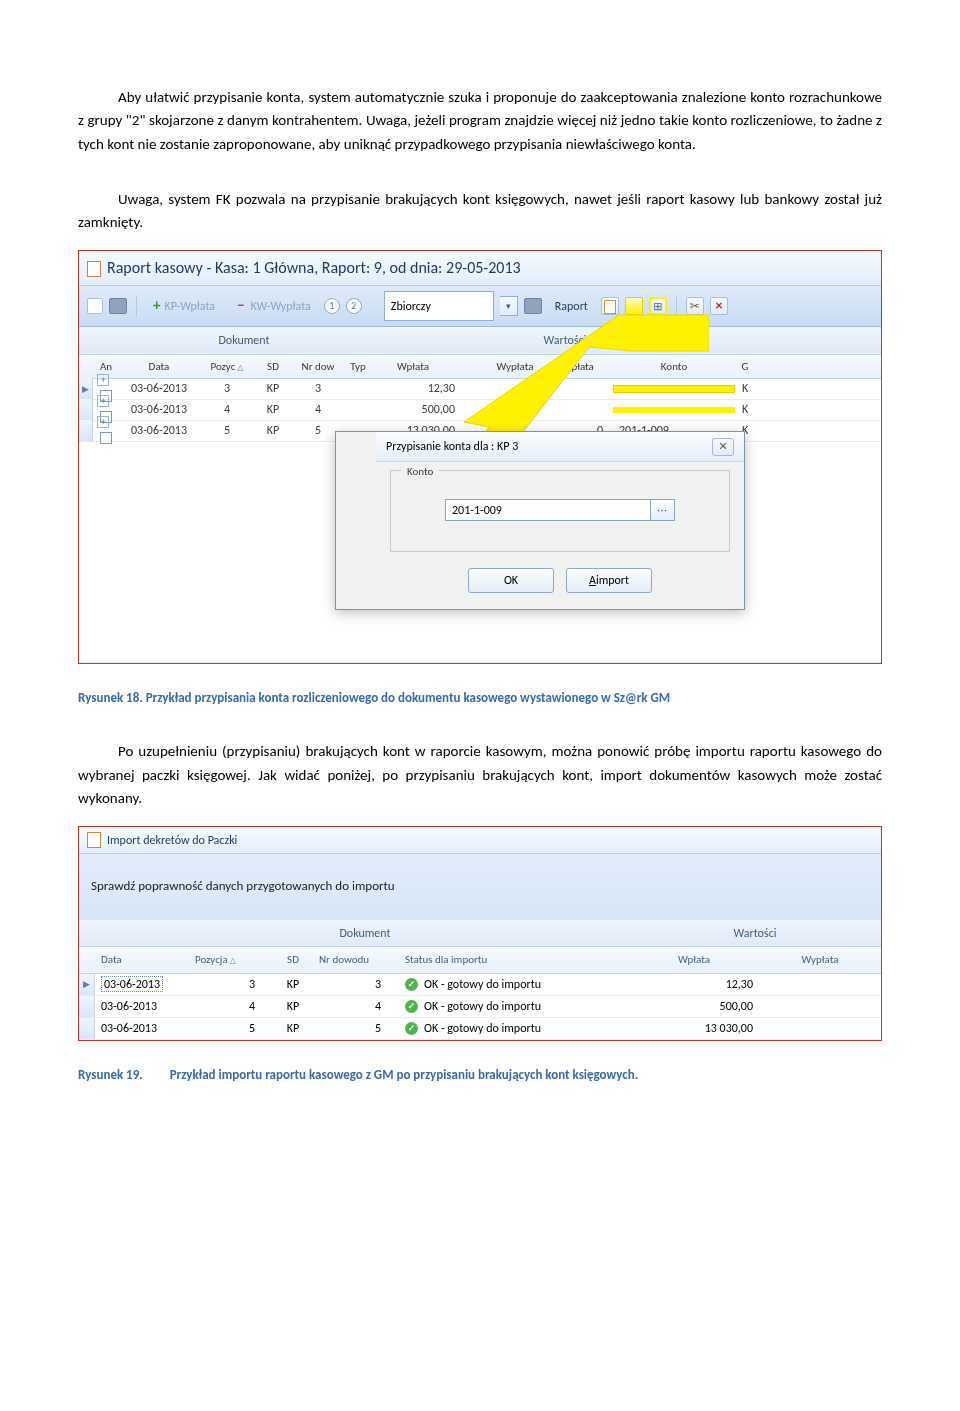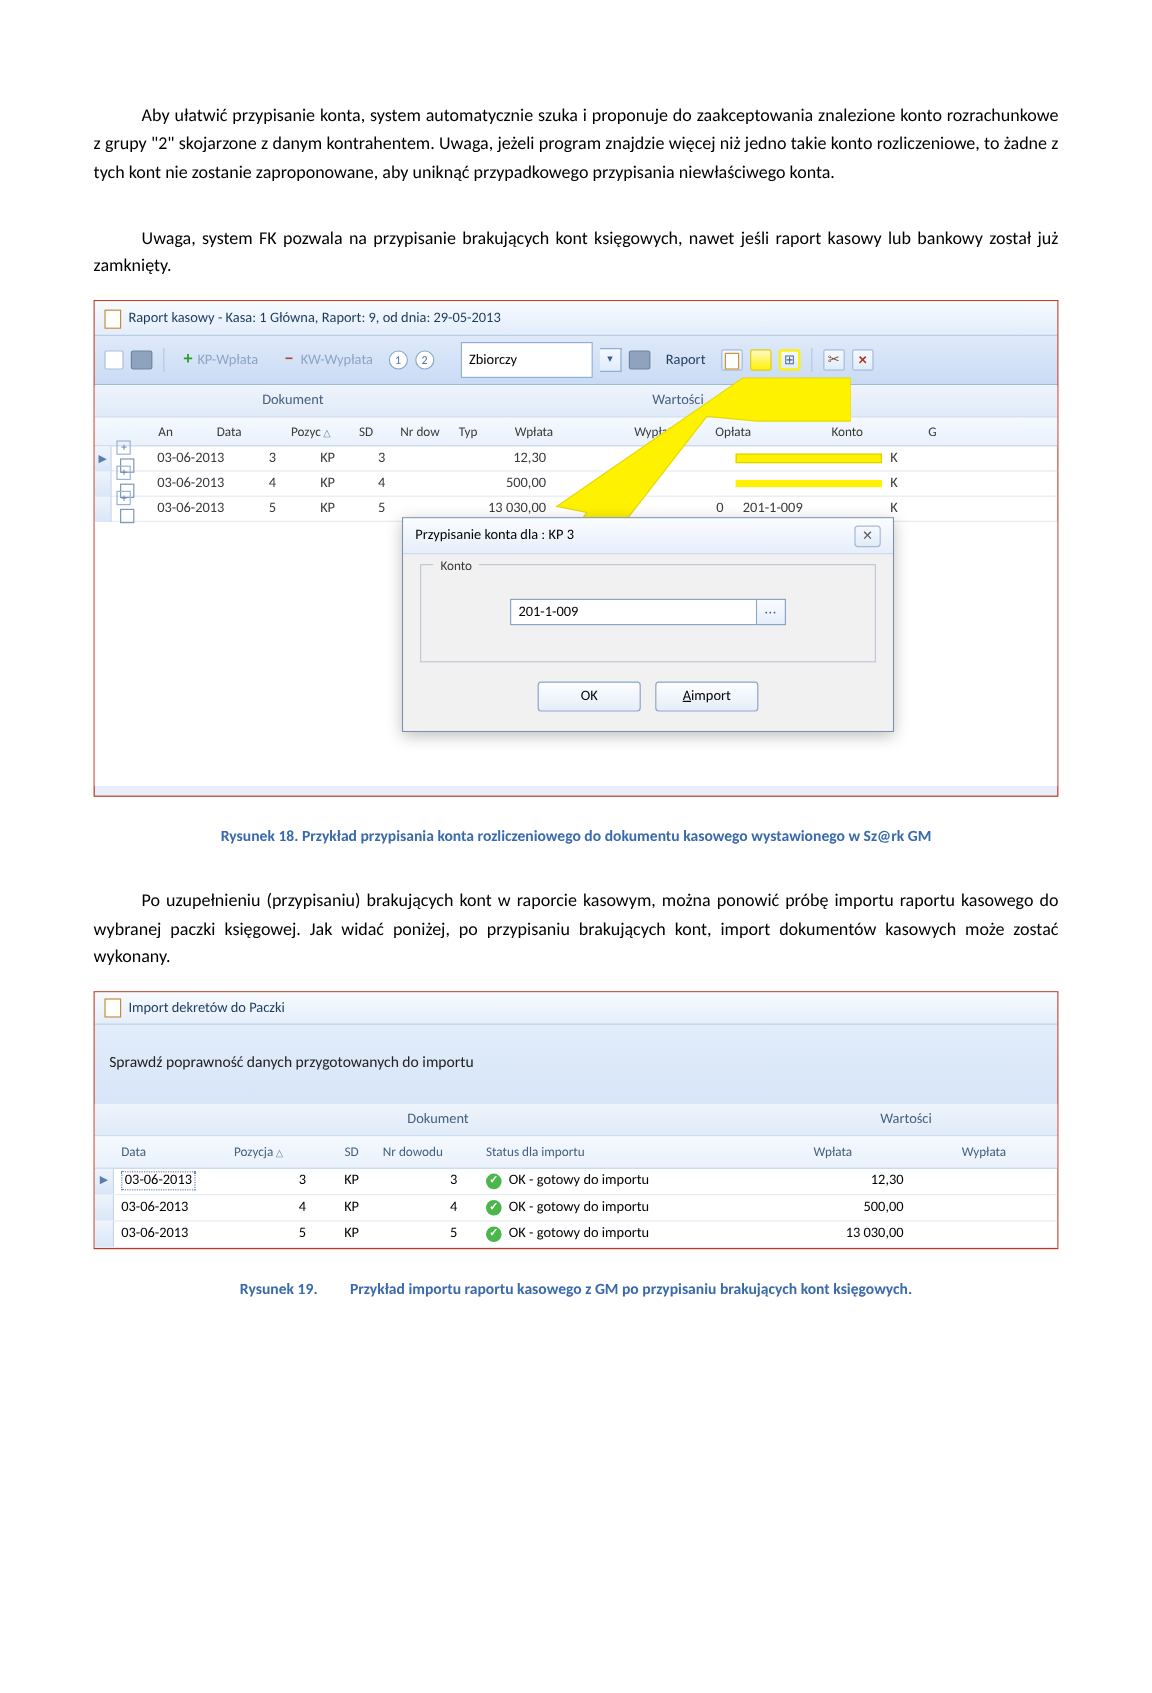--- a/index.html
+++ b/index.html
@@ -12,33 +12,32 @@
     width: 960px;
     line-height: 1.55;
   }
   .para { text-align: justify; margin-bottom: 14px; }
   .para.first { text-indent: 40px; margin-top: 32px; }
   .caption {
     color: #3a6aab;
     font-size: 13px;
     font-weight: bold;
     margin: 24px 0 28px 0;
-    text-align: center;
   }
   .screenshot {
     border: 1.5px solid #c23a20;
     margin: 16px 0 6px 0;
     background: #e8effa;
   }
   
   .s1 { position: relative; }
   .s1-titlebar {
     background: linear-gradient(#f7fbff,#e2edfb);
     display: flex; align-items: center; padding: 5px 8px 4px 8px;
-    font-size: 12px; color: #1b3a5e; border-bottom: 1px solid #b9cde6;
+    font-size: 16px; color: #1b3a5e; border-bottom: 1px solid #b9cde6;
   }
   .s1-titlebar .doc-icon {
     width: 14px; height: 16px; background:#fff; border:1px solid #c88a3a;
     margin-right:6px; position:relative;
   }
   .s1-toolbar {
     background: linear-gradient(#dfeaf9,#c9dbf4);
     padding: 5px 8px; display:flex; align-items:center; gap:6px;
     border-bottom:1px solid #9fb9db; font-size:12px;
   }
@@ -69,21 +68,21 @@
   }
   .printer-icon {
     width:18px;height:16px;background:#8fa3bf;border:1px solid #6d839e;border-radius:2px;
     position:relative;
   }
   .s1-grid {
     background:#fff; font-size:12px;
   }
   .s1-hrow { display:flex; background:linear-gradient(#eef4fc,#e0eaf8); border-bottom:1px solid #c3d4ea;}
   .s1-hcell { padding:4px 0; text-align:center; color:#45607f; }
-  .s1-hrow2 { display:flex; background:linear-gradient(#f5f9ff,#e9f1fb); border-bottom:1px solid #c3d4ea; font-size:11px;padding-left:32px;}
+  .s1-hrow2 { display:flex; background:linear-gradient(#f5f9ff,#e9f1fb); border-bottom:1px solid #c3d4ea; font-size:11px;}
   .s1-cell { padding:3px 0; text-align:center; color:#3a3a3a;}
   .s1-row { display:flex; border-bottom:1px solid #e4ebf5; height:21px; align-items:center;}
   .ck { width:12px; height:12px; border:1px solid #7f97b8; display:inline-block; margin:auto;}
   .expand { width:12px; height:12px; border:1px solid #9ab3d3; display:inline-block; color:#5b7daa; font-size:10px; line-height:10px; text-align:center;}
   .row-marker { width:14px; height:21px; background:linear-gradient(#eef4fc,#d9e6f8); border-right:1px solid #c3d4ea; display:flex;align-items:center;justify-content:center;font-size:9px;color:#5b7daa;}
   .c-an{width:26px;} .c-data{width:80px;} .c-poz{width:56px;}
   .c-sd{width:36px;} .c-nr{width:54px;} .c-typ{width:26px;}
   .c-wpl{width:104px;text-align:right;padding-right:20px;} .c-wyp{width:80px;}
   .c-opl{width:58px;text-align:right;padding-right:10px;} .c-konto{width:122px;} .c-g{width:20px;}
   .hl-cell { background:#fff200; }
@@ -91,20 +90,21 @@
   .hl-arrow {
     position:absolute; left:290px; top:56px; width:340px; height:230px;
     pointer-events:none; z-index:5;
   }
   .sort-tri{font-size:8px;color:#6884a8;display:inline-block;margin-left:2px;}
   
   .dialog {
     position:absolute; left:256px; top:180px; width:410px;
     background:#f1f1f1; border:1px solid #7b92af; box-shadow:0 3px 12px rgba(0,0,0,0.25);
     z-index:6;
+    padding-left:40px;
   }
   .dialog-title {
     background:linear-gradient(#fbfdff,#e5eefa); padding:5px 10px; font-size:12px;
     display:flex; justify-content:space-between; align-items:center;
     border-bottom:1px solid #c7d5e8;
   }
   .dialog-close {
     width:22px;height:18px;border:1px solid #a8b9cf;border-radius:3px;background:linear-gradient(#f6faff,#e1ebf8);
     display:flex;align-items:center;justify-content:center;font-size:11px;color:#5a5a5a;
   }

